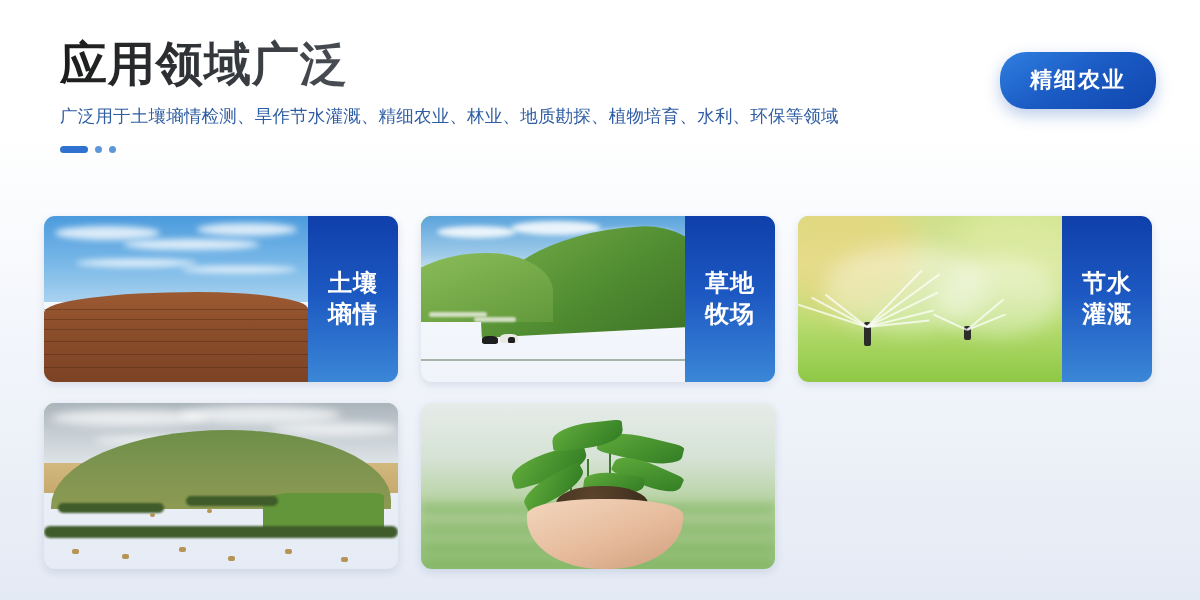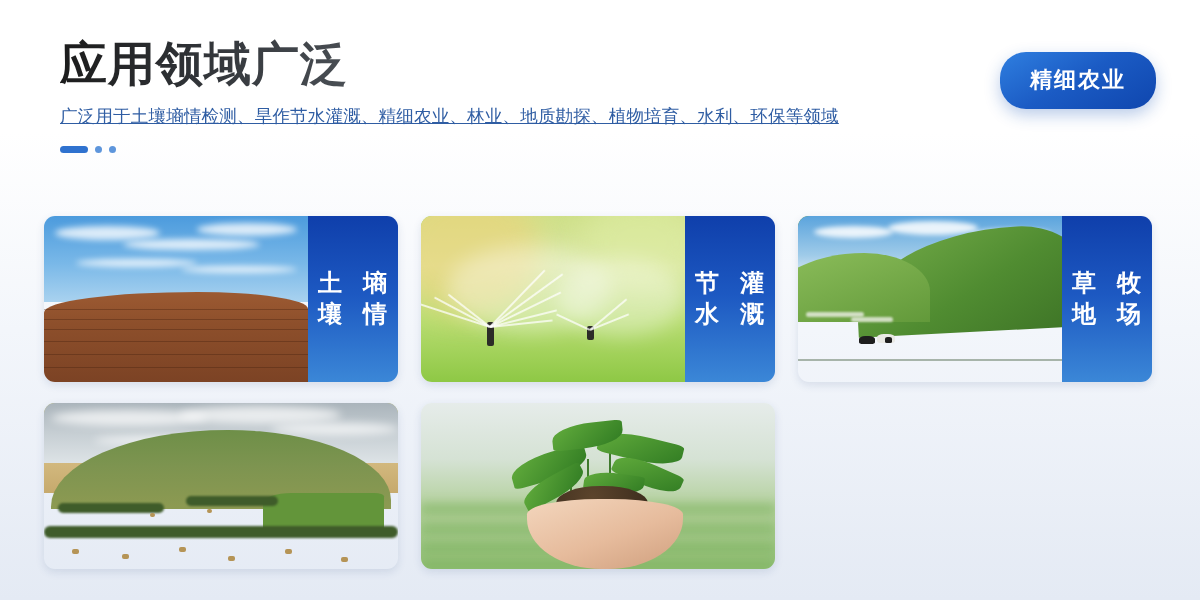--- a/index.html
+++ b/index.html
@@ -16,21 +16,21 @@
   .page-title {
     font-size:47px; font-weight:bold; letter-spacing:1px; line-height:1.12;
     background:linear-gradient(100deg,#1b1b1b 0%,#2f3236 45%,#4a4f55 100%);
     -webkit-background-clip:text; background-clip:text; color:#2b2e31;
     -webkit-text-fill-color:transparent;
     display:inline-block;
   }
 
   .page-subtitle {
     margin-top:13px;
-    font-size:17.5px; color:#2f5da3; letter-spacing:.2px; white-space:nowrap;text-decoration:underline;
+    font-size:17.5px; color:#2f5da3; letter-spacing:.2px; white-space:nowrap;
   }
 
   
   .indicators { margin-top:18px; display:flex; align-items:center; gap:7px; }
   .ind { height:7px; border-radius:4px; background:#7fa8dd; }
   .ind.active { width:28px; background:#2f72cf; }
   .ind.dot { width:7px; background:#5e96dc; }
 
   
   .badge {
@@ -53,21 +53,21 @@
   .card {
     position:relative; border-radius:11px; overflow:hidden;
     display:flex; box-shadow:0 3px 9px rgba(40,70,120,.13);
   }
   .card-photo { flex:1 1 auto; position:relative; overflow:hidden; }
   .card-label {
     flex:0 0 90px; position:relative;
     background:linear-gradient(to bottom,#0f3fab 0%,#1d59c2 48%,#3b87d7 100%);
     color:#fff; font-size:24px; font-weight:bold; line-height:1.28;
     letter-spacing:1px; text-align:center;
-    display:flex; align-items:center; justify-content:center;
+    display:flex; flex-direction:column; align-items:center; justify-content:center;
   }
   .card-label span { display:block; }
 
   
   .sky, .ground, .layer { position:absolute; left:0; width:100%; }
 
   
   .s1 .sky { top:0; height:52%; background:linear-gradient(to bottom,#4c9bdd 0%,#79b8e8 55%,#a9d2ef 100%); }
   .s1 .cloud { position:absolute; background:rgba(255,255,255,.78); border-radius:50%; filter:blur(3px); }
   .s1 .ground {
@@ -171,20 +171,42 @@
       <div class="furrow" style="top:56%;"></div>
       <div class="furrow" style="top:62%;"></div>
       <div class="furrow" style="top:68%;"></div>
       <div class="furrow" style="top:75%;"></div>
       <div class="furrow" style="top:83%;"></div>
       <div class="furrow" style="top:91%;"></div>
     </div>
     <div class="card-label">
       <span>土壤</span>
       <span>墒情</span>
+    </div>
+  </div>
+
+  <div class="card">
+    <div class="card-photo s2">
+      <div class="sky"></div>
+      <div class="cloud" style="left:6%;top:6%;width:30%;height:12px;"></div>
+      <div class="cloud" style="left:34%;top:3%;width:34%;height:14px;"></div>
+      <div class="cloud" style="left:66%;top:8%;width:30%;height:10px;"></div>
+      <div class="hillA"></div>
+      <div class="hillB"></div>
+      <div class="field"></div>
+      <div class="flock" style="left:3%;top:58%;width:22%;"></div>
+      <div class="flock" style="left:20%;top:61%;width:16%;"></div>
+      <div class="cow" style="left:23%;top:72%;width:16px;height:8px;background:#1e1e1e;"></div>
+      <div class="cow" style="left:30%;top:71%;width:18px;height:9px;background:#e9e9e4;"></div>
+      <div class="cow" style="left:33%;top:73%;width:7px;height:6px;background:#1e1e1e;"></div>
+      <div class="layer" style="top:86%;height:2px;background:rgba(30,60,20,.35);"></div>
+    </div>
+    <div class="card-label">
+      <span>草地</span>
+      <span>牧场</span>
     </div>
   </div>
 
   <div class="card">
     <div class="card-photo s3">
       <div class="bg"></div>
       <div class="glow" style="left:-10%;top:-20%;width:55%;height:80%;background:rgba(240,210,120,.55);"></div>
       <div class="glow" style="right:-6%;top:-14%;width:45%;height:60%;background:rgba(225,240,170,.5);"></div>
       <div class="mist" style="left:10%;top:18%;width:62%;height:52%;"></div>
       <div class="mist" style="left:52%;top:26%;width:48%;height:46%;"></div>
@@ -199,42 +221,20 @@
       <div class="spray" style="left:26%;top:66%;width:28%;transform:rotate(198deg);"></div>
       <div class="spray" style="left:26%;top:66%;width:24%;transform:rotate(208deg);"></div>
       <div class="spray" style="left:26%;top:66%;width:20%;transform:rotate(218deg);"></div>
       <div class="spray" style="left:64%;top:68%;width:18%;transform:rotate(-40deg);"></div>
       <div class="spray" style="left:64%;top:68%;width:16%;transform:rotate(-22deg);"></div>
       <div class="spray" style="left:64%;top:68%;width:14%;transform:rotate(205deg);"></div>
     </div>
     <div class="card-label">
       <span>节水</span>
       <span>灌溉</span>
-    </div>
-  </div>
-
-  <div class="card">
-    <div class="card-photo s2">
-      <div class="sky"></div>
-      <div class="cloud" style="left:6%;top:6%;width:30%;height:12px;"></div>
-      <div class="cloud" style="left:34%;top:3%;width:34%;height:14px;"></div>
-      <div class="cloud" style="left:66%;top:8%;width:30%;height:10px;"></div>
-      <div class="hillA"></div>
-      <div class="hillB"></div>
-      <div class="field"></div>
-      <div class="flock" style="left:3%;top:58%;width:22%;"></div>
-      <div class="flock" style="left:20%;top:61%;width:16%;"></div>
-      <div class="cow" style="left:23%;top:72%;width:16px;height:8px;background:#1e1e1e;"></div>
-      <div class="cow" style="left:30%;top:71%;width:18px;height:9px;background:#e9e9e4;"></div>
-      <div class="cow" style="left:33%;top:73%;width:7px;height:6px;background:#1e1e1e;"></div>
-      <div class="layer" style="top:86%;height:2px;background:rgba(30,60,20,.35);"></div>
-    </div>
-    <div class="card-label">
-      <span>草地</span>
-      <span>牧场</span>
     </div>
   </div>
 
   <div class="card">
     <div class="card-photo s4">
       <div class="sky"></div>
       <div class="cloud" style="left:2%;top:4%;width:44%;height:16px;"></div>
       <div class="cloud" style="left:38%;top:2%;width:46%;height:18px;"></div>
       <div class="cloud" style="left:64%;top:12%;width:36%;height:12px;"></div>
       <div class="cloud" style="left:14%;top:20%;width:40%;height:9px;"></div>

